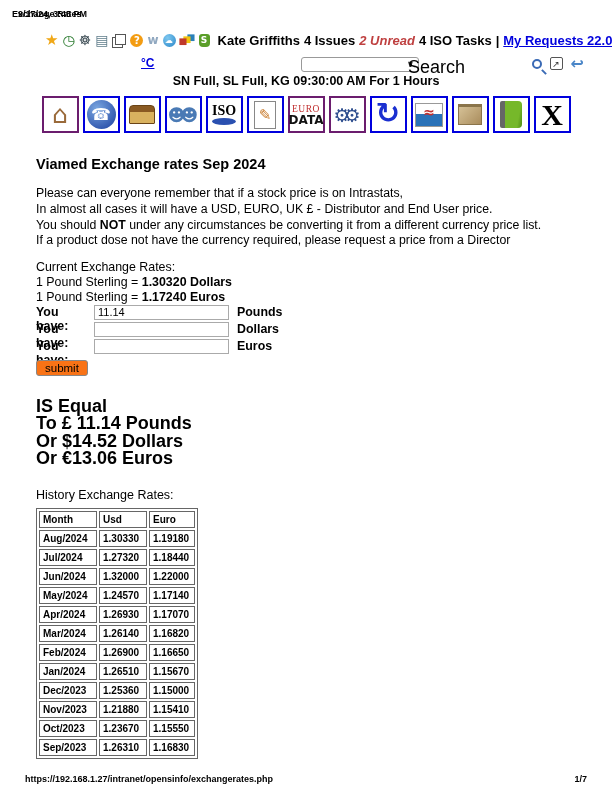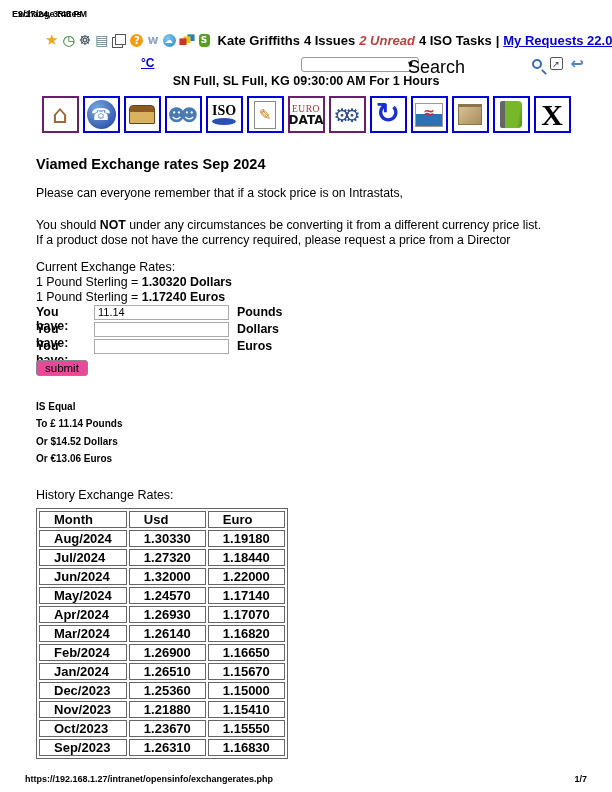--- a/index.html
+++ b/index.html
@@ -92,27 +92,27 @@
   
   .main { position:absolute; top:152px; left:36px; right:30px; }
   h1.title { font-size:14.5px; font-weight:bold; margin:4px 0 0; }
   .notice { font-size:12.3px; line-height:15.8px; margin-top:14px; white-space:nowrap; }
   .rates { font-size:12.4px; line-height:14.8px; margin-top:11px; }
   .frow { display:flex; height:17px; font-weight:bold; font-size:12.4px; }
   .frow .lab { width:58px; }
   .frow input { width:135px; height:15px; border:1px solid #aaa; font-size:11px; padding:0 3px;
                 margin-right:8px; font-weight:400; font-family:"Liberation Sans",sans-serif; }
   .submit-btn { margin-top:4px; font-size:11.5px; padding:1px 8px; border:1px solid #888;
-                border-radius:3px; background:#ec4899; font-family:"Liberation Sans",sans-serif; cursor:pointer; }
-  .result { margin-top:22px; font-weight:bold; font-size:10px; line-height:17.5px; }
+                border-radius:3px; background:#f97316; font-family:"Liberation Sans",sans-serif; cursor:pointer; }
+  .result { margin-top:22px; font-weight:bold; font-size:18px; line-height:17.5px; }
   .history { margin-top:20px; font-size:12.5px; }
   .hlabel { margin-bottom:6px; }
   table.hist { border-collapse:separate; border-spacing:2px; border:1px solid #666; }
-  table.hist th, table.hist td { border:1px solid #666; padding:0 14px; height:15px; line-height:15px;
-      text-align:left; font-size:13px; font-weight:bold; white-space:nowrap; }
+  table.hist th, table.hist td { border:1px solid #666; padding:0 3px; height:15px; line-height:15px;
+      text-align:left; font-size:10px; font-weight:bold; white-space:nowrap; }
   table.hist th:nth-child(1), table.hist td:nth-child(1) { width:58px; }
   table.hist th:nth-child(2), table.hist td:nth-child(2) { width:48px; }
   table.hist th:nth-child(3), table.hist td:nth-child(3) { width:46px; }
 </style>
 </head>
 <body>
 
 <div class="page">
 
   <div class="print-header">
@@ -199,21 +199,21 @@
       <div class="tool tb-x">
         <span class="g">X</span>
       </div>
     </div>
 
   <div class="main">
     <h1 class="title">Viamed Exchange rates Sep 2024</h1>
 
     <p class="notice">
       <span>Please can everyone remember that if a stock price is on Intrastats,</span><br>
-      <br>
+      <span>In almost all cases it will have a USD, EURO, UK £ - Distributor and End User price.</span><br>
       <span>You should </span><b>NOT</b><span> under any circumstances be converting it from a different currency price list.</span><br>
       <span>If a product dose not have the currency required, please request a price from a Director</span>
     </p>
 
     <div class="rates">
       <div>Current Exchange Rates:</div>
       <div><span>1 Pound Sterling = </span><b>1.30320</b><b> Dollars</b></div>
       <div><span>1 Pound Sterling = </span><b>1.17240</b><b> Euros</b></div>
     </div>
 

